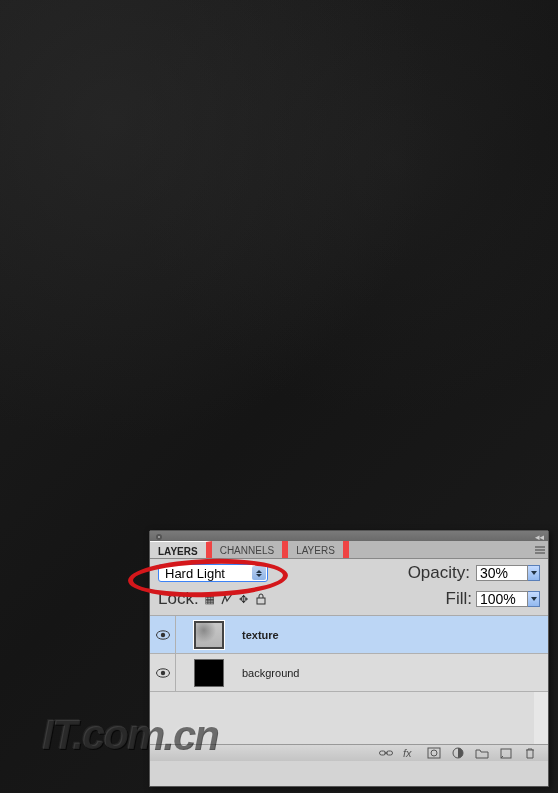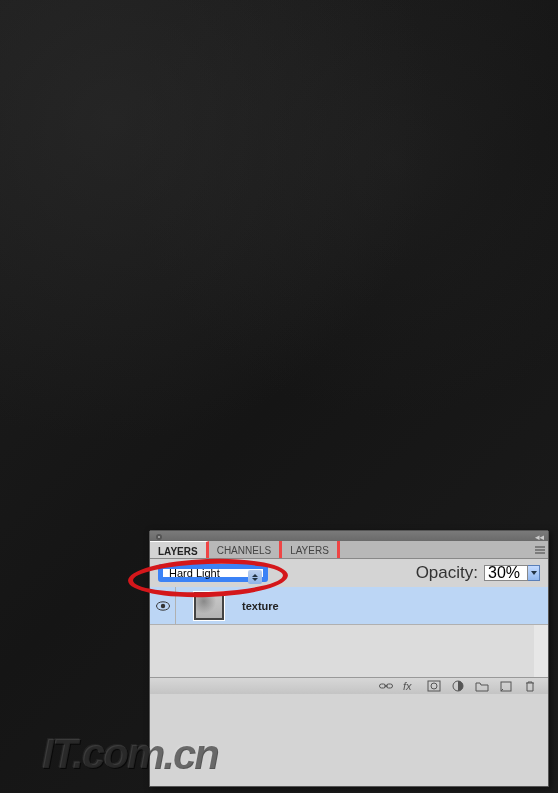--- a/index.html
+++ b/index.html
@@ -51,21 +51,21 @@
   .tabs {
     display: flex;
     background: #b8b8b8;
     height: 18px;
     border-bottom: 1px solid #888;
   }
   .tab {
     padding: 2px 8px 0 8px;
     font-size: 10px;
     color: #444;
-    border-right: 3px solid #ef4444;
+    border-right: 6px solid #ef4444;
     display: flex;
     align-items: center;
   }
   .tab.active {
     background: #d4d4d4;
     color: #222;
     font-weight: bold;
     border-top: 1px solid #fff;
   }
   .tabs .menu {
@@ -81,26 +81,26 @@
     display: flex;
     align-items: center;
     padding: 4px 8px;
     gap: 6px;
   }
   .blend-select {
     position: relative;
     width: 110px;
     height: 18px;
     background: #fff;
-    border: 5px solid #3b82f6;
+    border: 1px solid #3b82f6;
     border-radius: 3px;
     display: flex;
     align-items: center;
     padding: 0 18px 0 6px;
-    font-size: 11px;
+    font-size: 13px;
   }
   .blend-select .arrows {
     position: absolute;
     right: 1px; top: 1px;
     width: 14px; height: 14px;
     background: linear-gradient(#bcd0ef, #8fb4e8);
     border-radius: 2px;
     display: flex;
     flex-direction: column;
     align-items: center;
@@ -120,25 +120,25 @@
     border-top: 3px solid #234;
   }
 
   .label { font-size: 17px; color: #333; }
 
   .pct-input {
     display: inline-flex;
     align-items: center;
   }
   .pct-box {
-    width: 44px;
+    width: 52px;
     height: 16px;
     background: #fff;
     border: 1px solid #888;
-    font-size: 16px;
+    font-size: 14px;
     padding: 0 3px;
     display: flex;
     align-items: center;
   }
   .pct-flyout {
     width: 12px; height: 16px;
     background: linear-gradient(#c4dbff, #93b9ef);
     border: 1px solid #5a7fb8;
     border-left: none;
     display: flex;
@@ -244,21 +244,21 @@
     border-radius: 50%;
     pointer-events: none;
     transform: rotate(-2deg);
     z-index: 10;
   }
 
   
   .logo {
     position: absolute;
     left: 42px;
-    bottom: 15px;
+    bottom: 34px;
     font-family: Arial, sans-serif;
     font-weight: 900;
     font-style: italic;
     font-size: 42px;
     color: rgba(240,240,240,0.12);
     text-shadow: 1px 1px 0 rgba(0,0,0,0.6), -1px -1px 0 rgba(255,255,255,0.06);
     letter-spacing: -2px;
   }
 </style>
 </head>
@@ -290,34 +290,68 @@
       <span class="arrows"></span>
     </div>
     <span class="spacer"></span>
     <span class="label">Opacity:</span>
     <div class="pct-input">
       <span class="pct-box">30%</span>
       <span class="pct-flyout"></span>
     </div>
   </div>
 
+  <div class="lock-row">
+    <span class="label">Lock:</span>
+    <div class="lock-icons">
+      <span class="lock-ico">▦</span>
+      <span class="lock-ico">
+        <svg width="12" height="12" viewBox="0 0 12 12">
+            <path d="M1 11 L4 3 L6 8 L11 1" stroke="#333" fill="none" stroke-width="1.2"></path>
+          </svg>
+      </span>
+      <span class="lock-ico">✥</span>
+      <span class="lock-ico">
+        <svg width="10" height="12" viewBox="0 0 10 12">
+            <rect x="1" y="5" width="8" height="6" fill="none" stroke="#333"></rect>
+            <path d="M3 5 V3 a2 2 0 0 1 4 0 V5" fill="none" stroke="#333"></path>
+          </svg>
+      </span>
+    </div>
+    <span class="spacer"></span>
+    <span class="label">Fill:</span>
+    <div class="pct-input">
+      <span class="pct-box">100%</span>
+      <span class="pct-flyout"></span>
+    </div>
+  </div>
 
   <div class="layers-list">
 
     <div class="layer-row selected">
       <div class="vis-col">
         <svg class="eye" viewBox="0 0 14 10">
           <ellipse cx="7" cy="5" rx="6.5" ry="4.2" fill="none" stroke="#333" stroke-width="1"></ellipse>
           <circle cx="7" cy="5" r="2.2" fill="#333"></circle>
         </svg>
       </div>
       <div class="thumb texture-thumb"></div>
       <span class="layer-name">texture</span>
     </div>
 
+    <div class="layer-row">
+      <div class="vis-col">
+        <svg class="eye" viewBox="0 0 14 10">
+          <ellipse cx="7" cy="5" rx="6.5" ry="4.2" fill="none" stroke="#333" stroke-width="1"></ellipse>
+          <circle cx="7" cy="5" r="2.2" fill="#333"></circle>
+        </svg>
+      </div>
+      <div class="thumb bg-thumb"></div>
+      <span class="layer-name">background</span>
+    </div>
 
     <div class="empty-area"></div>
   </div>
 
   <div class="panel-footer">
     <span class="foot-ico">
       <svg width="14" height="10" viewBox="0 0 14 10">
           <rect x="0.5" y="3" width="6" height="4" rx="2" fill="none" stroke="#555"></rect>
           <rect x="7.5" y="3" width="6" height="4" rx="2" fill="none" stroke="#555"></rect>
           <line x1="5" y1="5" x2="9" y2="5" stroke="#555"></line>

